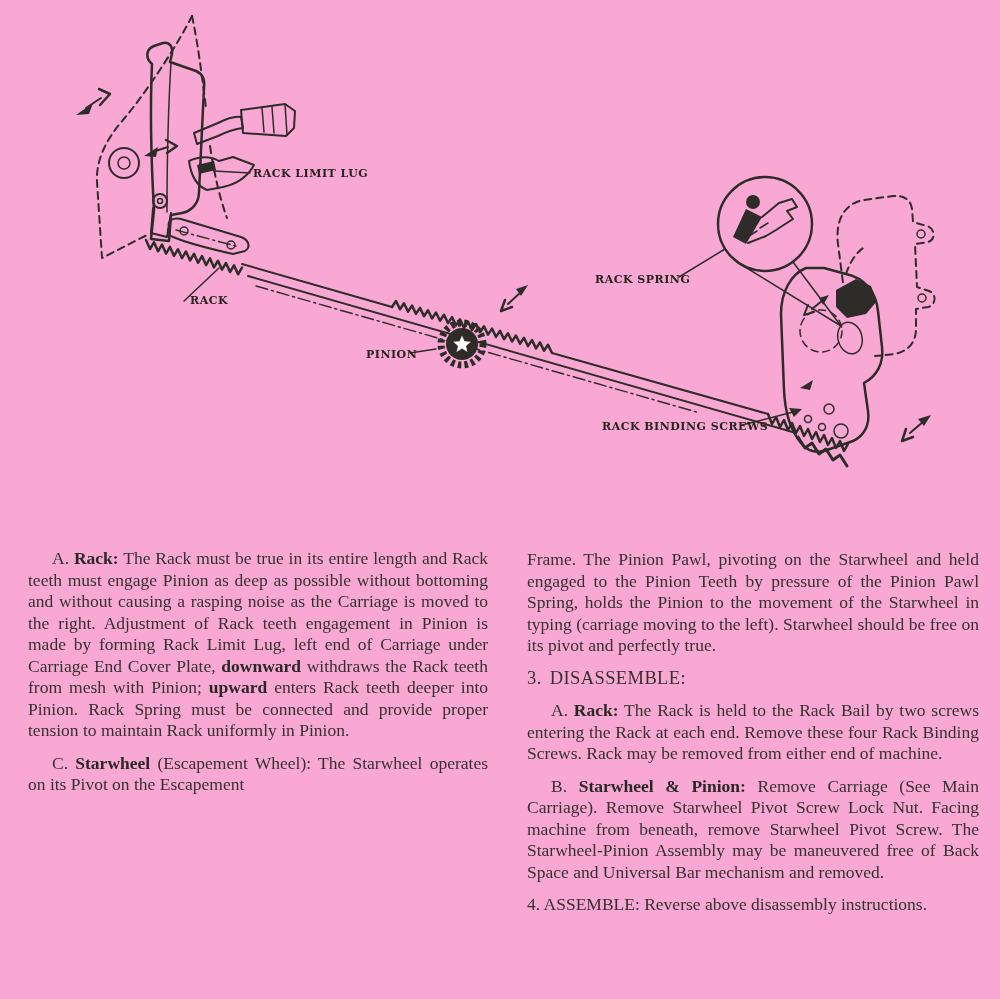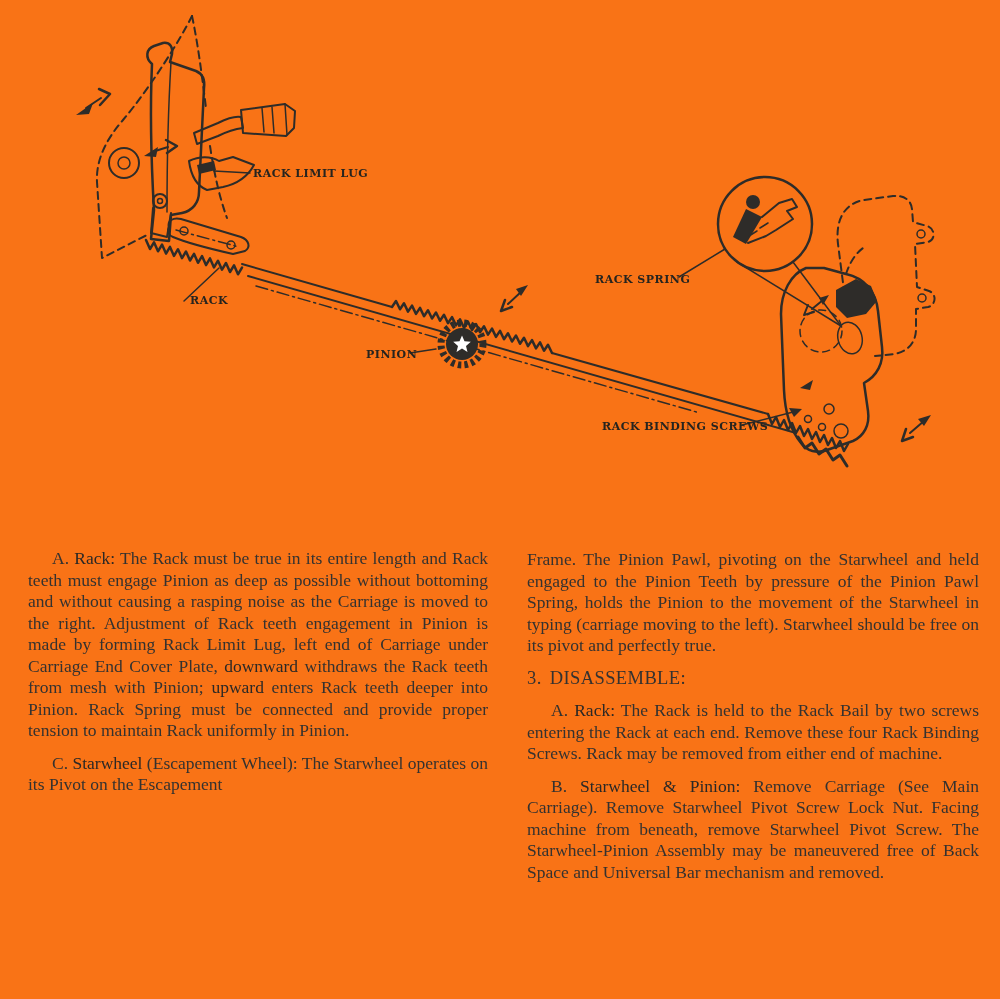--- a/index.html
+++ b/index.html
@@ -1,19 +1,19 @@
 <!DOCTYPE html>
 <html lang="en"><head>
 <meta charset="utf-8">
 <style>
   html,body{margin:0;padding:0;}
   .page{
     position:relative;
     width:1000px;height:999px;
-    background:#f97316;
+    background:#f9a8d4;
     overflow:hidden;
     font-family:"Liberation Serif","DejaVu Serif",serif;
     color:#343230;
   }
   
   .figure{position:absolute;left:0;top:0;width:1000px;height:540px;}
   .s{stroke:#2e2c29;fill:none;stroke-width:2;stroke-linecap:round;stroke-linejoin:round;}
   .s15{stroke-width:1.5;}
   .s25{stroke-width:2.5;}
   .s3{stroke-width:3;}
@@ -32,21 +32,21 @@
   }
   #col-left{left:28px;top:548px;width:460px;}
   #col-right{left:527px;top:549px;width:452px;}
   .sec-head{font-size:18.5px;letter-spacing:.4px;margin:0 0 13px 0;text-align:left;}
   .sec-head .gap{display:inline-block;width:14px;}
   .sec-head.tight .gap{width:8px;}
   #col-right .sec-head{margin-top:11px;margin-bottom:11px;}
   .para{margin:0 0 11px 0;text-indent:24px;}
   .para.noindent{text-indent:0;}
   .para:last-child{margin-bottom:8px;}
-  b{font-weight:normal;color:#2a2826;}
+  b{font-weight:bold;color:#2a2826;}
 </style>
 </head>
 <body>
 
 <div class="page">
 
   <svg class="figure" viewBox="0 0 1000 540" width="1000" height="540" aria-hidden="true">
 
     <g>
       <path class="s dash" d="M192,16 C180,40 150,88 123,120 C104,142 96,162 97,182 L102,258 L147,235"></path>
@@ -180,15 +180,16 @@
     <p class="para">C. <b>Starwheel</b> (Escapement Wheel): The Starwheel operates on its Pivot on the Escapement</p>
   </div>
 
   <div class="col" id="col-right">
     <p class="para noindent">Frame. The Pinion Pawl, pivoting on the Starwheel and held engaged to the Pinion Teeth by pressure of the Pinion Pawl Spring, holds the Pinion to the movement of the Starwheel in typing (carriage moving to the left). Starwheel should be free on its pivot and perfectly true.</p>
     <div class="sec-head tight">
       <span>3.</span><span class="gap"></span><span>DISASSEMBLE:</span>
     </div>
     <p class="para">A. <b>Rack:</b> The Rack is held to the Rack Bail by two screws entering the Rack at each end. Remove these four Rack Binding Screws. Rack may be removed from either end of machine.</p>
     <p class="para">B. <b>Starwheel &amp; Pinion:</b> Remove Carriage (See Main Carriage). Remove Starwheel Pivot Screw Lock Nut. Facing machine from beneath, remove Starwheel Pivot Screw. The Starwheel-Pinion Assembly may be maneuvered free of Back Space and Universal Bar mechanism and removed.</p>
+    <p class="para noindent">4. ASSEMBLE: Reverse above disassembly instructions.</p>
   </div>
 
 </div>
 
 </body></html>

